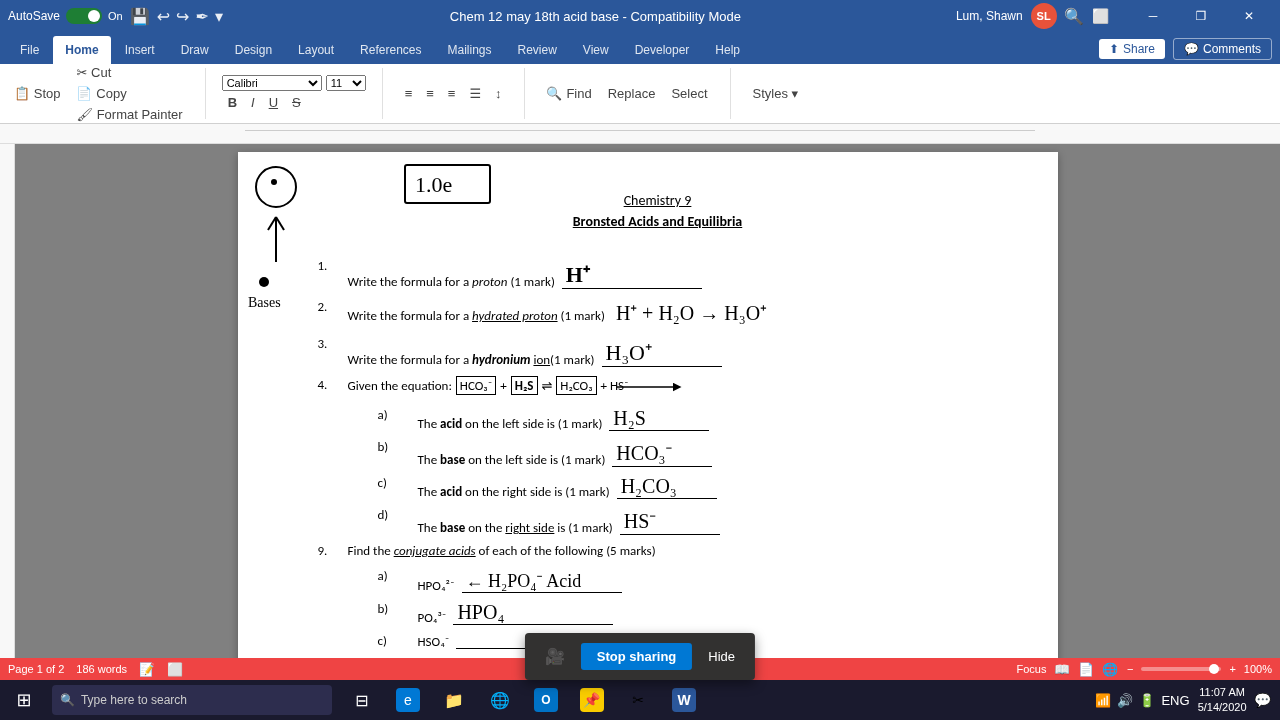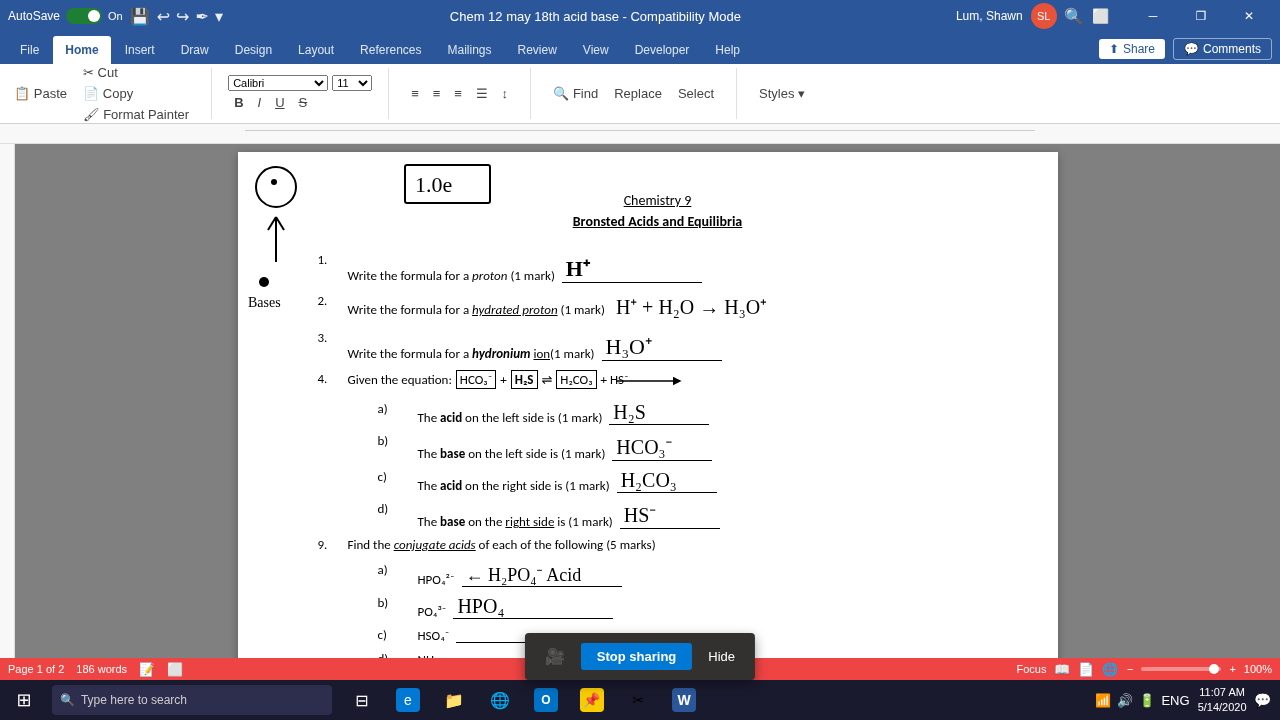--- a/index.html
+++ b/index.html
@@ -165,21 +165,21 @@
     .user-avatar {
       width: 26px;
       height: 26px;
       background: #e8523a;
       border-radius: 50%;
       display: flex;
       align-items: center;
       justify-content: center;
       color: white;
       font-size: 11px;
-      font-weight: normal;
+      font-weight: bold;
     }
     .window-controls {
       display: flex;
       gap: 2px;
       margin-left: 12px;
     }
     .win-btn {
       width: 46px;
       height: 32px;
       display: flex;
@@ -419,21 +419,21 @@
       font-size: 14px;
       font-weight: normal;
       text-decoration: underline;
       margin-bottom: 4px;
     }
     .doc-subtitle {
       text-align: center;
       font-size: 14px;
       font-weight: bold;
       text-decoration: underline;
-      margin-bottom: 22px;
+      margin-bottom: 28px;
     }
     .question-row {
       display: flex;
       margin-bottom: 10px;
       align-items: flex-start;
     }
     .q-num {
       width: 30px;
       flex-shrink: 0;
     }
@@ -524,21 +524,21 @@
         </button>
         <button class="ribbon-comments-btn">
           <span>💬</span>
           <span>Comments</span>
         </button>
       </div>
     </div>
 
     <div id="ribbon-content">
       <div class="ribbon-group">
-        <div class="ribbon-btn">📋 Paste</div>
+        <div class="ribbon-btn">📋 Stop</div>
         <div style="display:flex;flex-direction:column;gap:2px;">
           <div class="ribbon-btn">✂ Cut</div>
           <div class="ribbon-btn">📄 Copy</div>
           <div class="ribbon-btn">🖌 Format Painter</div>
         </div>
       </div>
       <div class="ribbon-group">
         <div style="display:flex;flex-direction:column;gap:2px;">
           <div style="display:flex;gap:4px;align-items:center;">
             <select style="font-size:11px;width:100px;">

